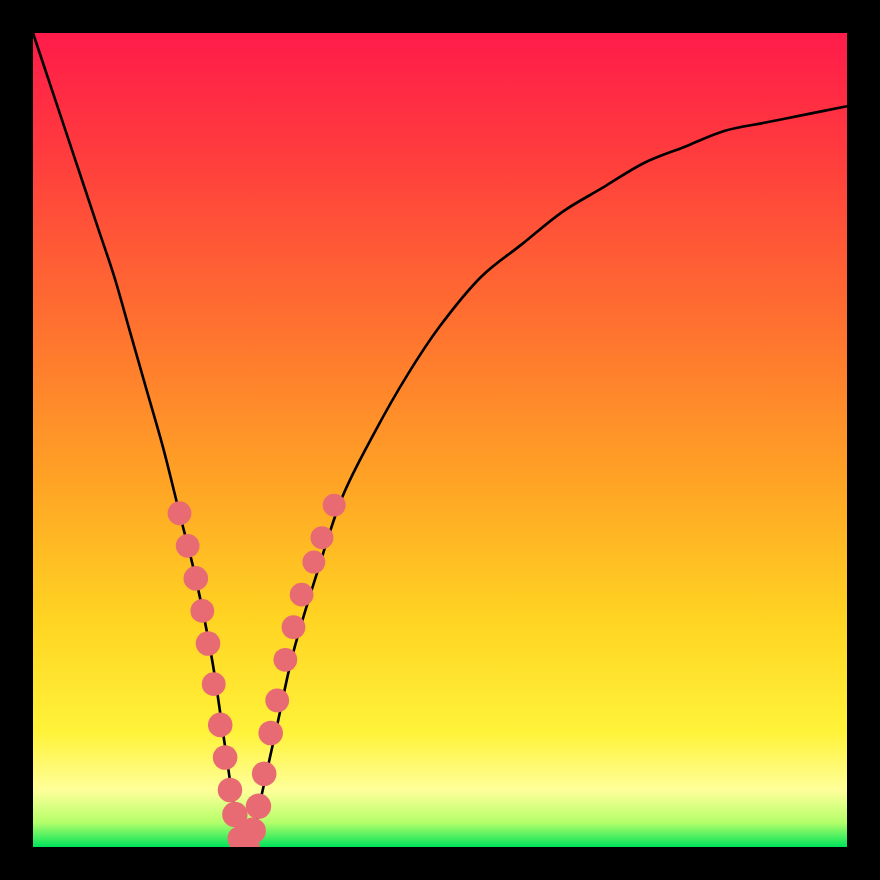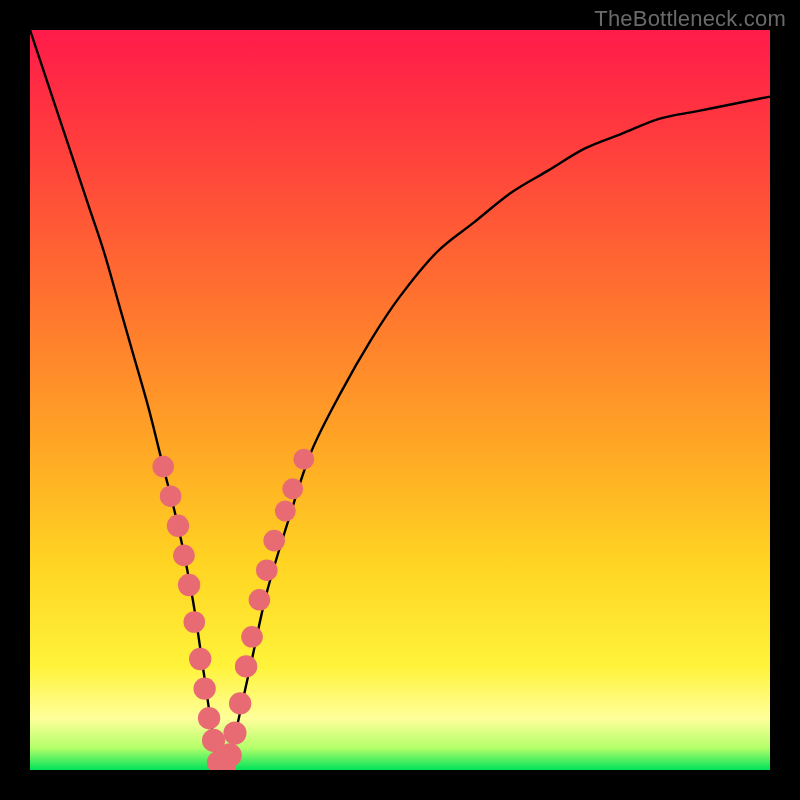--- a/index.html
+++ b/index.html
@@ -87,14 +87,13 @@
           <circle cx="222" cy="606.8" r="10.81" class="dot"></circle>
           <circle cx="229.4" cy="569.8" r="10.81" class="dot"></circle>
           <circle cx="236.8" cy="540.2" r="10.81" class="dot"></circle>
           <circle cx="244.20000000000002" cy="510.6" r="10.81" class="dot"></circle>
           <circle cx="255.29999999999998" cy="481" r="10.440000000000001" class="dot"></circle>
           <circle cx="262.7" cy="458.8" r="10.440000000000001" class="dot"></circle>
           <circle cx="273.8" cy="429.2" r="10.440000000000001" class="dot"></circle>
         </g>
     </svg>
   </div>
-  <div class="watermark">TheBottleneck.com</div>
 </div>
 
 </body></html>

